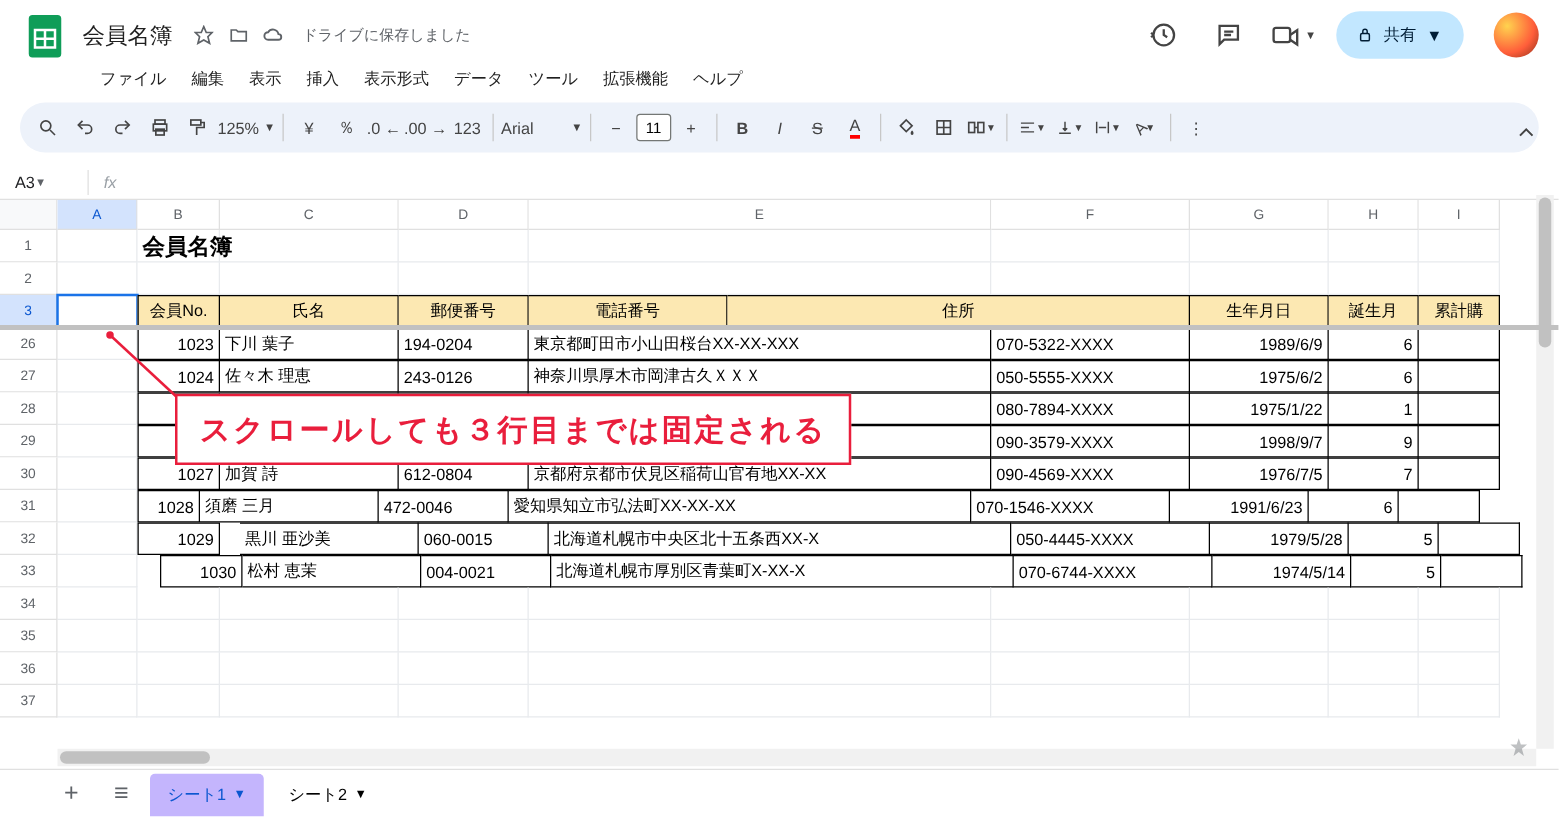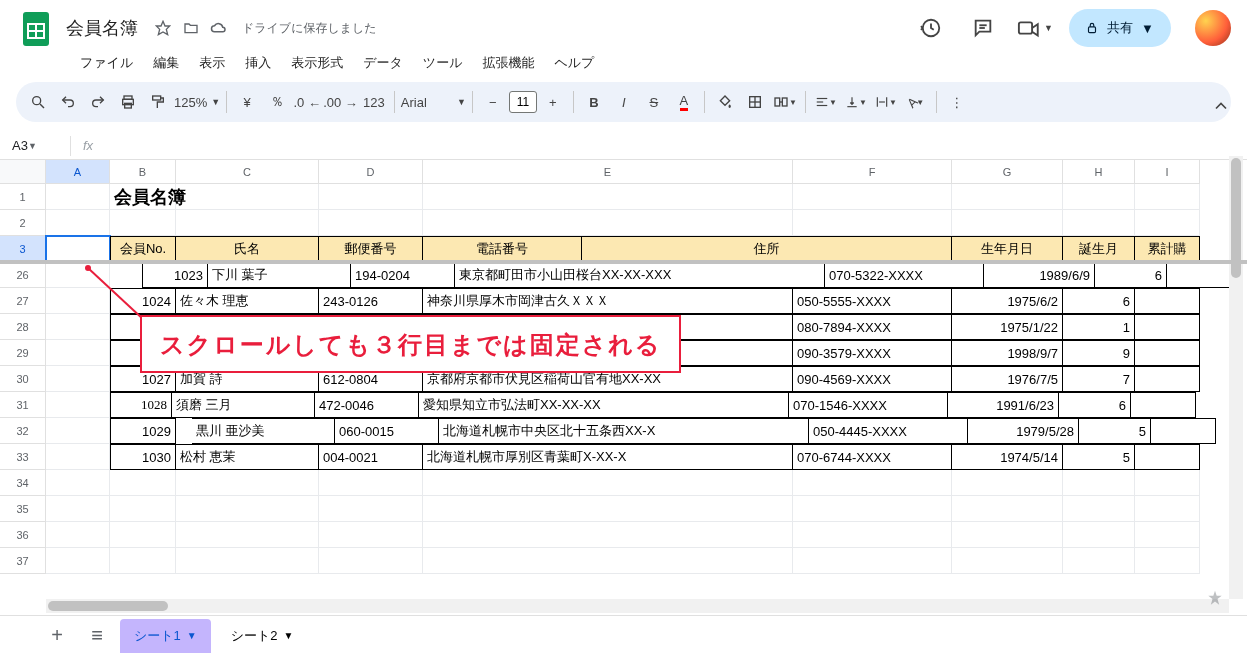--- a/index.html
+++ b/index.html
@@ -324,21 +324,21 @@
         <div class="cell hdr b" style="width: 143px;">氏名</div>
         <div class="cell hdr b" style="width: 104px;">郵便番号</div>
         <div class="cell hdr b" style="width: 159px;">電話番号</div>
         <div class="cell hdr b" style="width: 370px;">住所</div>
         <div class="cell hdr b" style="width: 111px;">生年月日</div>
         <div class="cell hdr b" style="width: 72px;">誕生月</div>
         <div class="cell hdr b" style="width: 65px;">累計購</div>
       </div>
       <div class="row">
         <div class="cell " style="width: 64px;"></div>
-        <div class="cell b bleft num" style="width: 66px; margin-left: 32px;">1023</div>
+        <div class="cell b bleft num" style="width: 66px;">1023</div>
         <div class="cell b" style="width: 143px;">下川 葉子</div>
         <div class="cell b" style="width: 104px;">194-0204</div>
         <div class="cell b" style="width: 370px;">東京都町田市小山田桜台XX-XX-XXX</div>
         <div class="cell b" style="width: 159px;">070-5322-XXXX</div>
         <div class="cell b num" style="width: 111px;">1989/6/9</div>
         <div class="cell b num" style="width: 72px;">6</div>
         <div class="cell b" style="width: 65px;"></div>
       </div>
       <div class="row">
         <div class="cell " style="width: 64px;"></div>
@@ -379,21 +379,21 @@
         <div class="cell b" style="width: 143px;">加賀 詩</div>
         <div class="cell b" style="width: 104px;">612-0804</div>
         <div class="cell b" style="width: 370px;">京都府京都市伏見区稲荷山官有地XX-XX</div>
         <div class="cell b" style="width: 159px;">090-4569-XXXX</div>
         <div class="cell b num" style="width: 111px;">1976/7/5</div>
         <div class="cell b num" style="width: 72px;">7</div>
         <div class="cell b" style="width: 65px;"></div>
       </div>
       <div class="row">
         <div class="cell " style="width: 64px;"></div>
-        <div class="cell b bleft num" style="width: 62px; font-family: Liberation Serif, serif;">1028</div>
+        <div class="cell b bleft num" style="width: 50px;">1028</div>
         <div class="cell b" style="width: 143px;">須磨 三月</div>
         <div class="cell b" style="width: 104px;">472-0046</div>
         <div class="cell b" style="width: 370px;">愛知県知立市弘法町XX-XX-XX</div>
         <div class="cell b" style="width: 159px;">070-1546-XXXX</div>
         <div class="cell b num" style="width: 111px;">1991/6/23</div>
         <div class="cell b num" style="width: 72px;">6</div>
         <div class="cell b" style="width: 65px;"></div>
       </div>
       <div class="row">
         <div class="cell " style="width: 64px;"></div>
@@ -401,21 +401,21 @@
         <div class="cell b" style="width: 143px; margin-left: 16px;">黒川 亜沙美</div>
         <div class="cell b" style="width: 104px;">060-0015</div>
         <div class="cell b" style="width: 370px;">北海道札幌市中央区北十五条西XX-X</div>
         <div class="cell b" style="width: 159px;">050-4445-XXXX</div>
         <div class="cell b num" style="width: 111px;">1979/5/28</div>
         <div class="cell b num" style="width: 72px;">5</div>
         <div class="cell b" style="width: 65px;"></div>
       </div>
       <div class="row">
         <div class="cell " style="width: 64px;"></div>
-        <div class="cell b bleft num" style="width: 66px;">1030</div>
+        <div class="cell b bleft num" style="width: 66px; margin-left: 18px;">1030</div>
         <div class="cell b" style="width: 143px;">松村 恵茉</div>
         <div class="cell b" style="width: 104px;">004-0021</div>
         <div class="cell b" style="width: 370px;">北海道札幌市厚別区青葉町X-XX-X</div>
         <div class="cell b" style="width: 159px;">070-6744-XXXX</div>
         <div class="cell b num" style="width: 111px;">1974/5/14</div>
         <div class="cell b num" style="width: 72px;">5</div>
         <div class="cell b" style="width: 65px;"></div>
       </div>
       <div class="row">
         <div class="cell " style="width: 64px;"></div>

